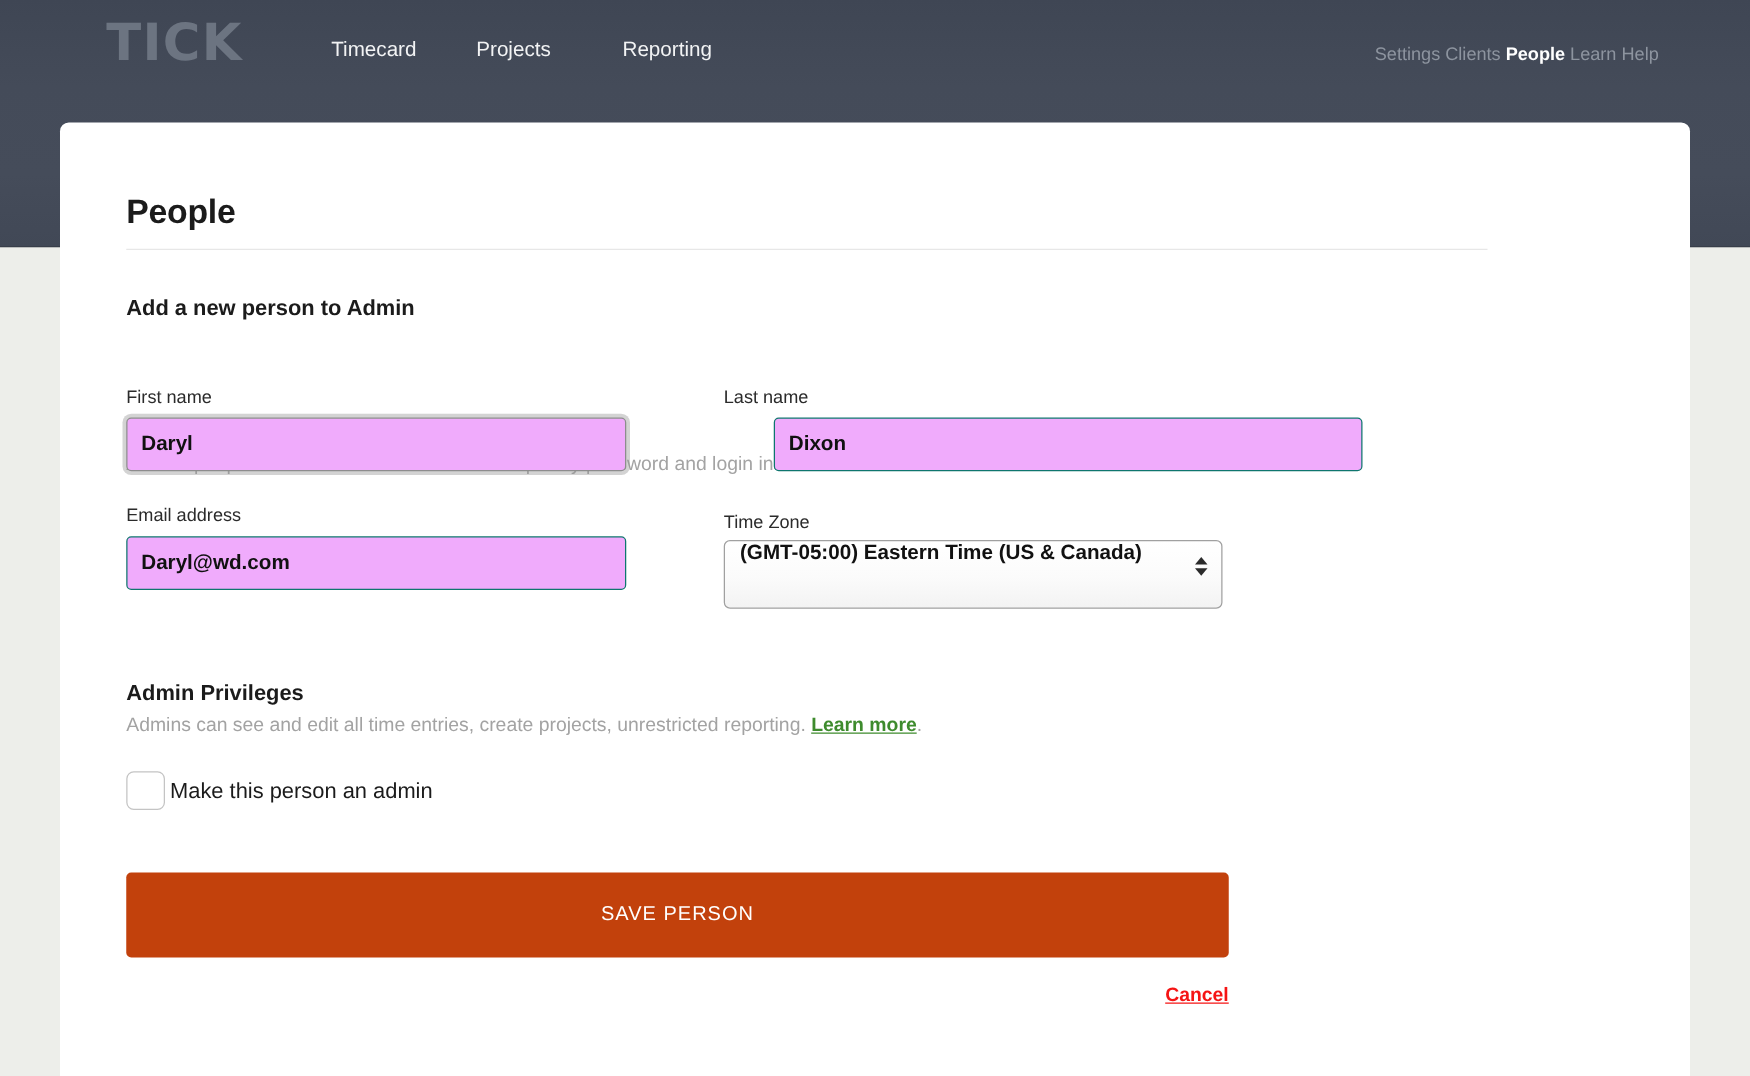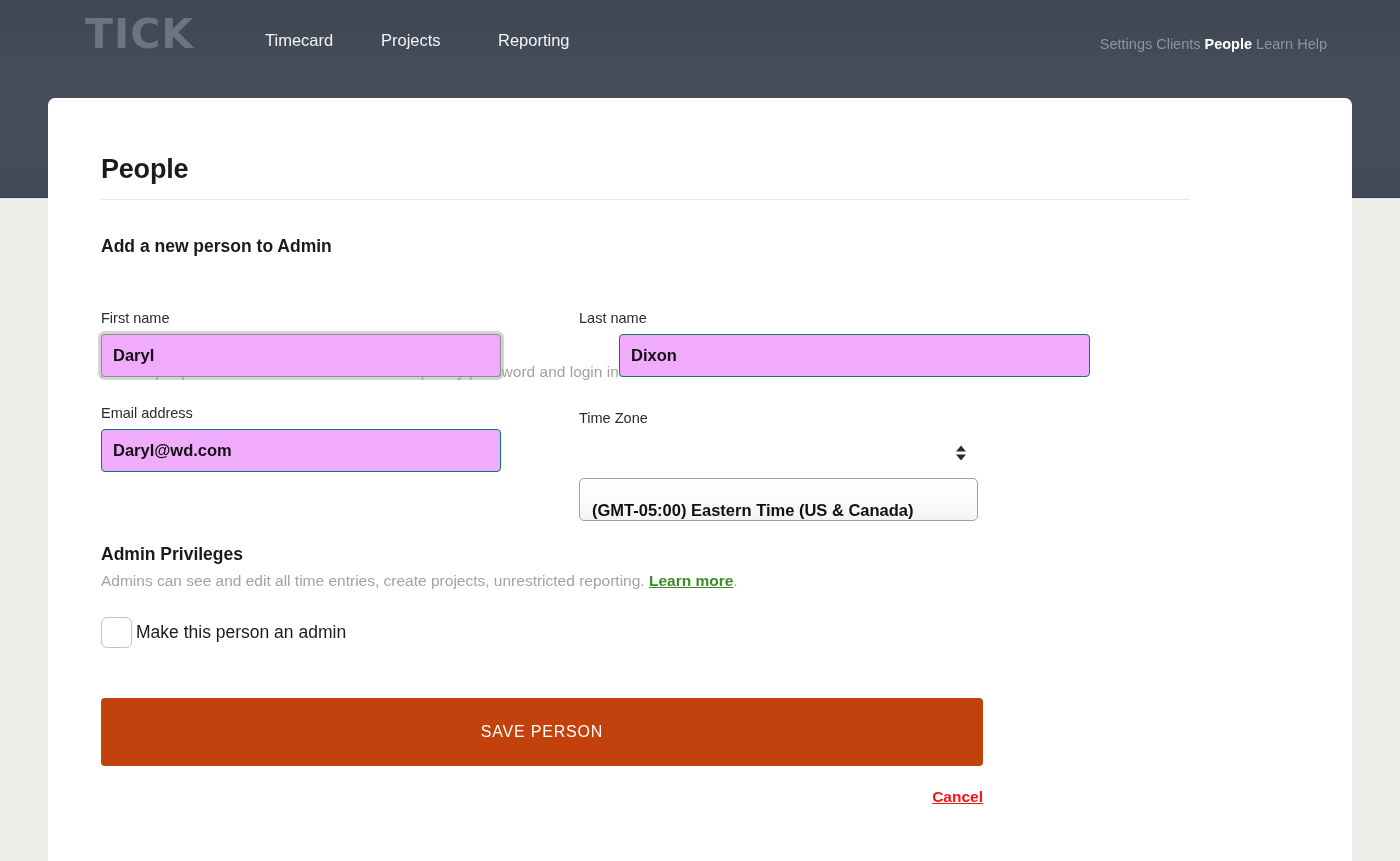--- a/index.html
+++ b/index.html
@@ -195,28 +195,27 @@
     position: absolute;
     left: 478px;
     top: 334px;
     width: 399px;
     height: 41px;
   }
   .select-box {
     position: absolute;
     left: 0; top: 0;
     width: 399px;
-    height: 43px;
+    height: 55px;
     background: linear-gradient(180deg, #ffffff 0%, #fbfbfb 55%, #f3f3f3 100%);
     border: 1px solid #a0a0a0;
     border-radius: 5px;
     display: flex;
-    align-items: flex-end;
+    align-items: flex-start;
     padding: 0 12px;
-    margin-top: 46px;
   }
   .select-value {
     font-size: 16.5px;
     font-weight: bold;
     color: #111111;
     white-space: nowrap;
   }
   .select-arrows {
     position: absolute;
     right: 12px;

